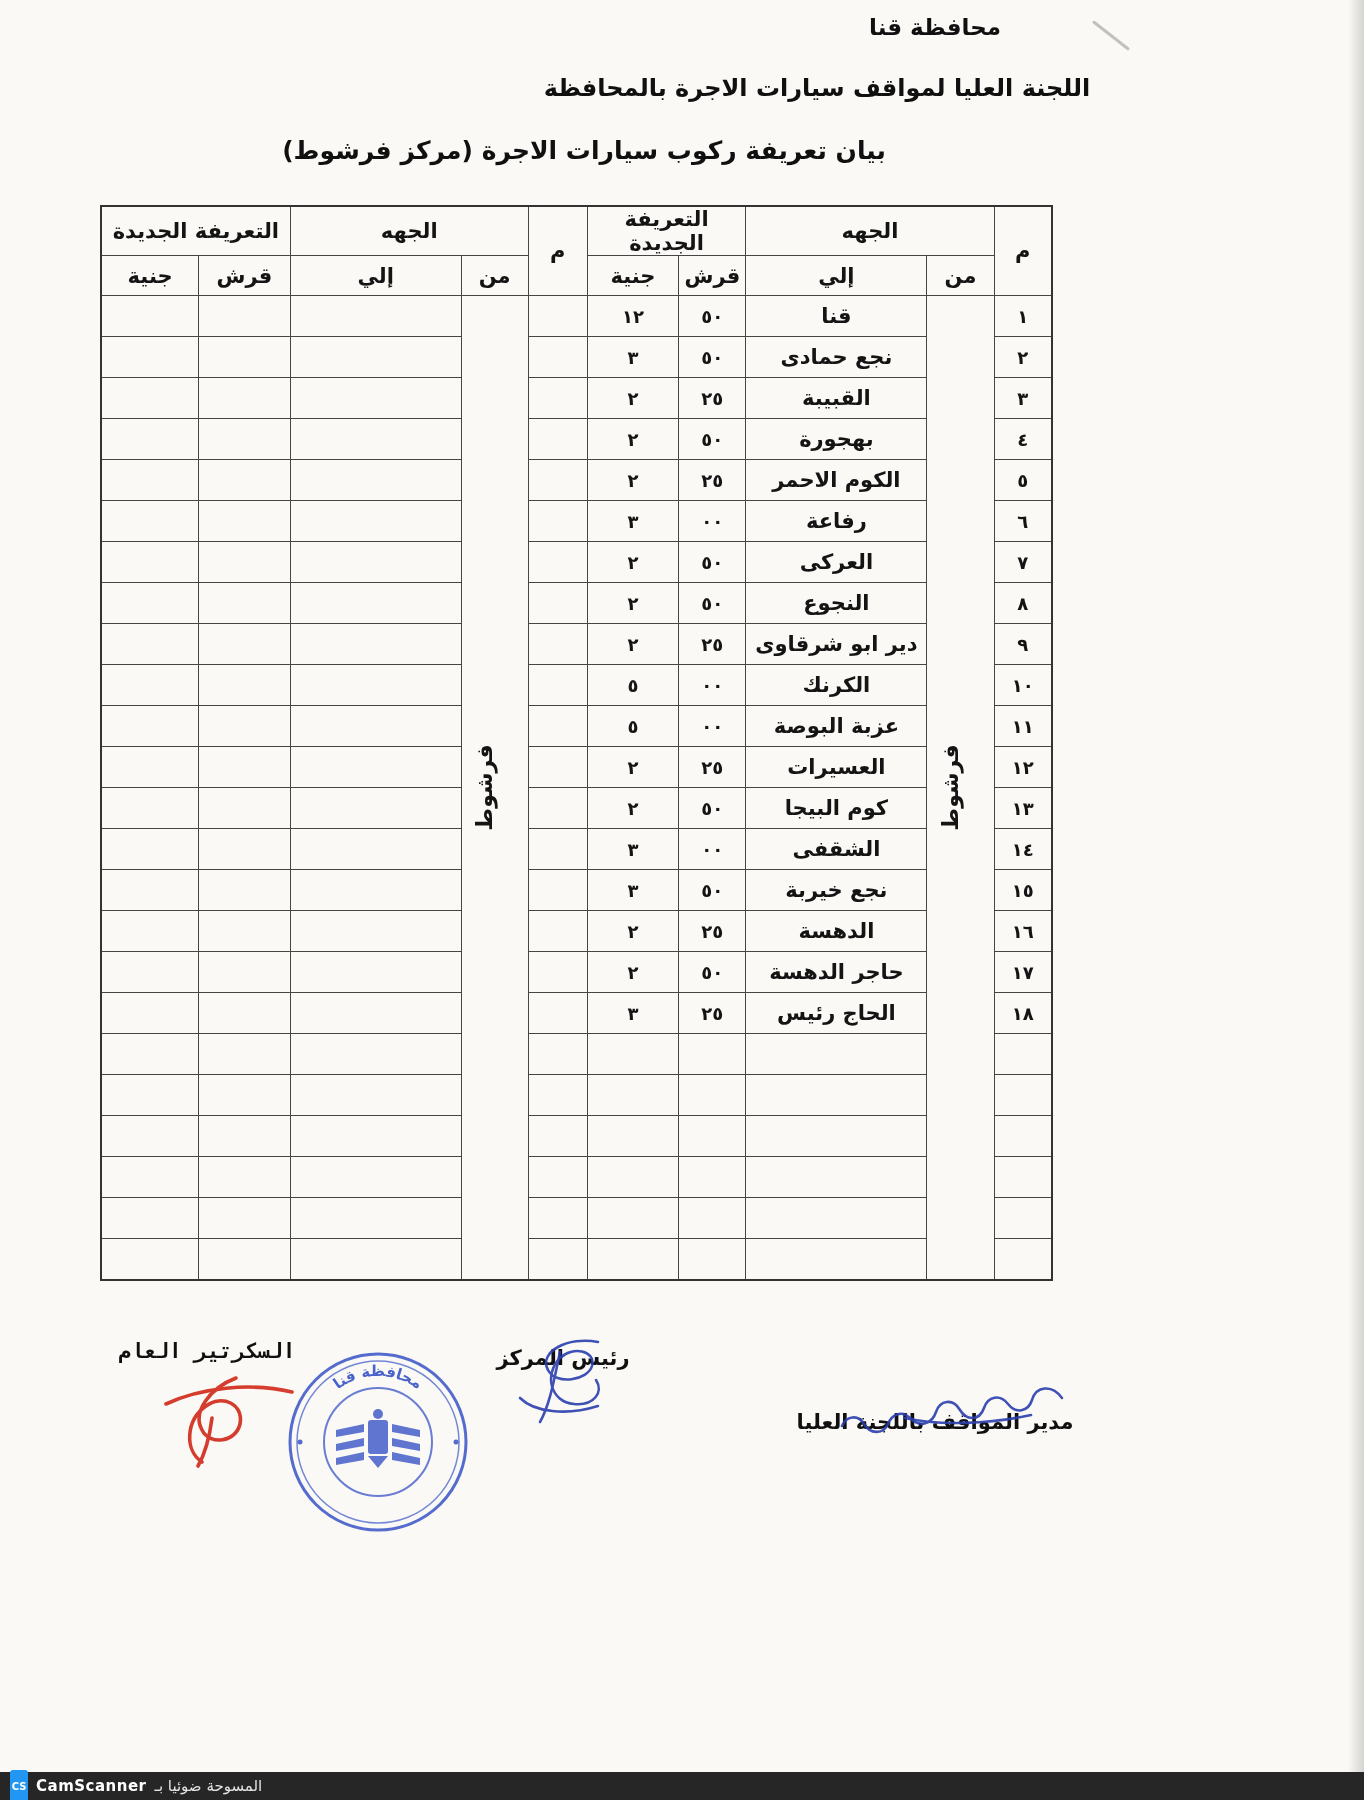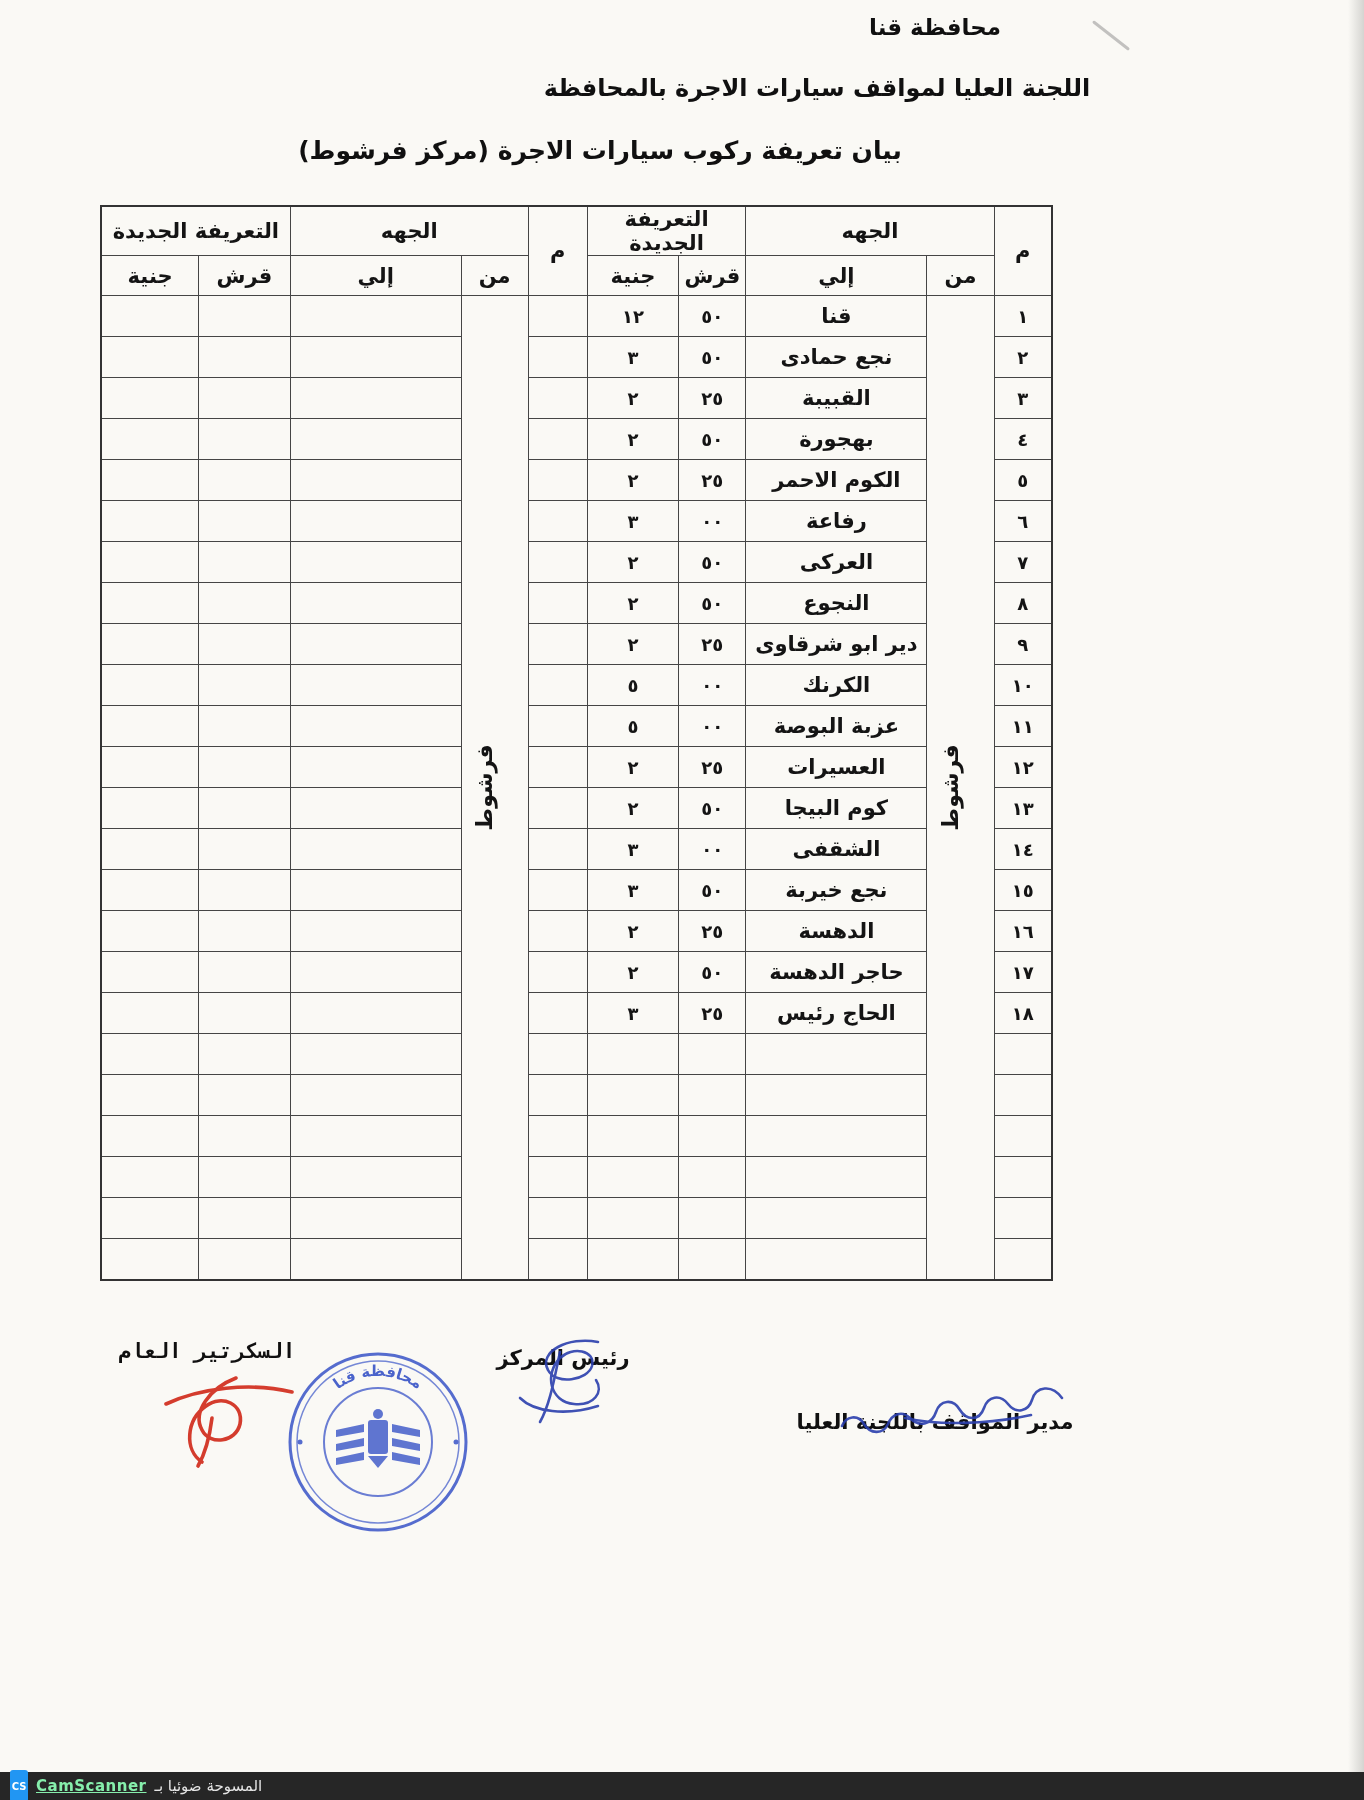--- a/index.html
+++ b/index.html
@@ -19,21 +19,21 @@
   .artifact-line {
     position:absolute; left:1088px; top:34px; width:46px; height:3px;
     background:#8a8a8a; opacity:.5; transform:rotate(38deg); border-radius:2px;
   }
   .title {
     position:absolute; font-weight:bold; white-space:nowrap;
     transform:translateX(-50%); direction:rtl; color:#101010;
   }
   .t1 { left:935px; top:14px;  font-size:23px; }
   .t2 { left:817px; top:74px;  font-size:24px; }
-  .t3 { left:600px; top:136px; font-size:25px; }
+  .t3 { left:584px; top:136px; font-size:25px; }
 
   .tariff-table {
     position:absolute; left:100px; top:205px; width:953px;
     border-collapse:collapse; direction:rtl; table-layout:fixed;
     border:2.5px solid #333;
     background:transparent;
   }
   .tariff-table th, .tariff-table td {
     border:1.5px solid #454545;
     font-weight:bold; text-align:center; vertical-align:middle;
@@ -64,21 +64,21 @@
 
   .footer-bar {
     position:absolute; left:0; bottom:0; width:100%; height:28px;
     background:#262626; display:flex; align-items:center; gap:8px; padding:0 10px;
   }
   .cs-logo {
     width:18px; height:32px; background:#2196f3; color:#fff;
     font-size:10px; font-weight:bold; border-radius:3px;
     display:flex; align-items:center; justify-content:center; flex:0 0 auto;
   }
-  .cs-brand  { color:#86efac; font-size:15px; font-weight:bold; letter-spacing:.5px;text-decoration:underline; }
+  .cs-brand  { color:#ffffff; font-size:15px; font-weight:bold; letter-spacing:.5px; }
   .cs-arabic { color:#e6e6e6; font-size:15px; direction:rtl; }
 </style>
 </head>
 <body>
 
 <div class="edge-shadow"></div>
 <div class="artifact-line"></div>
 
 <div class="title t1">محافظة قنا</div>
 <div class="title t2">اللجنة العليا لمواقف سيارات الاجرة بالمحافظة</div>

